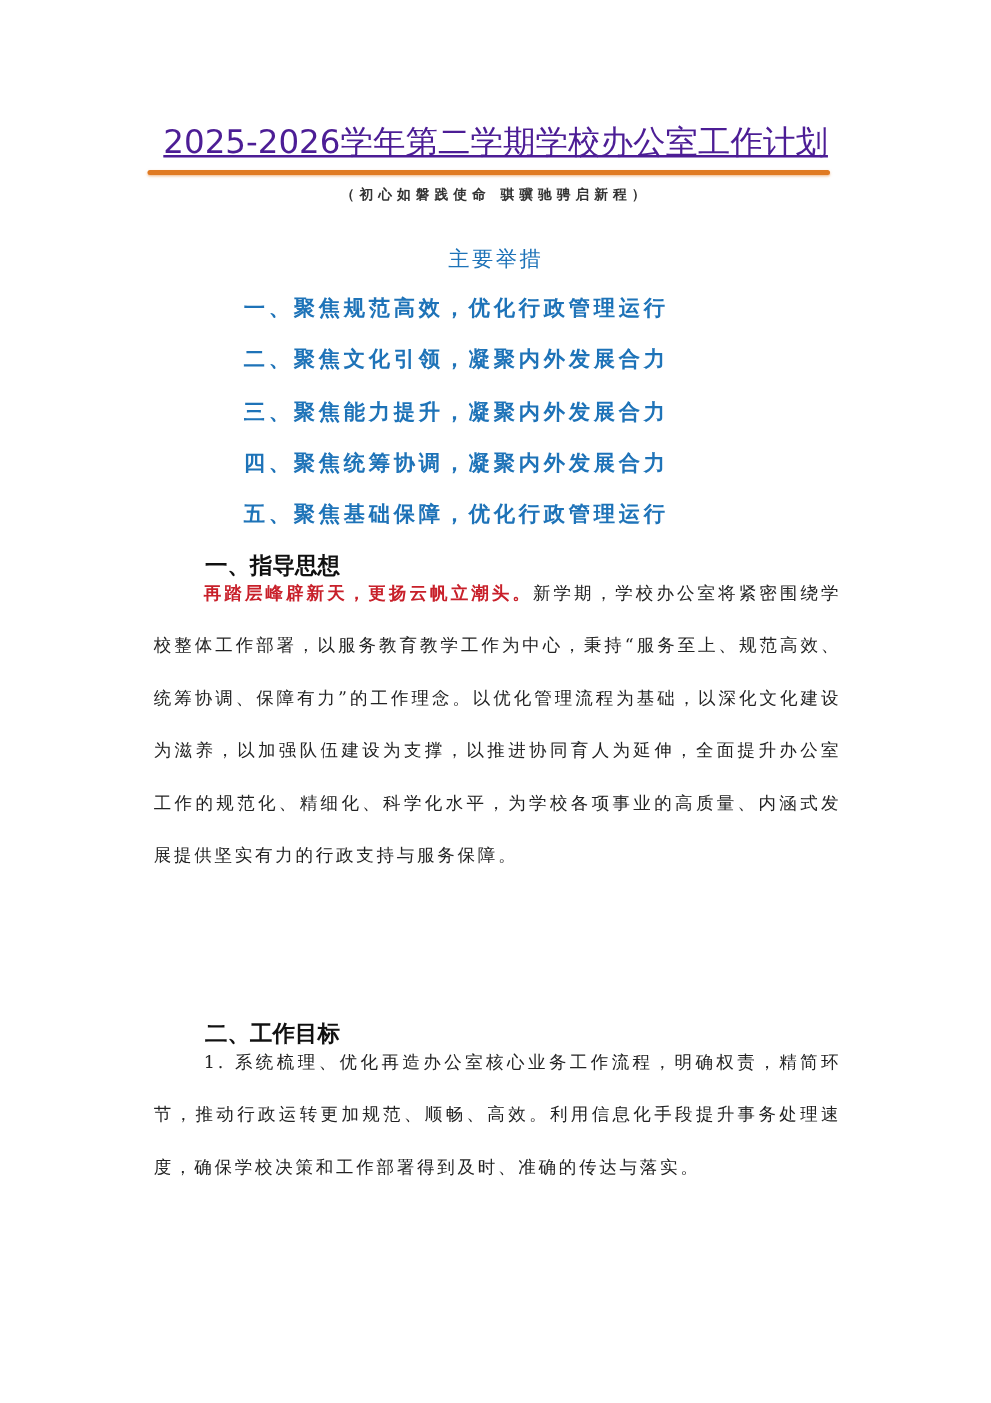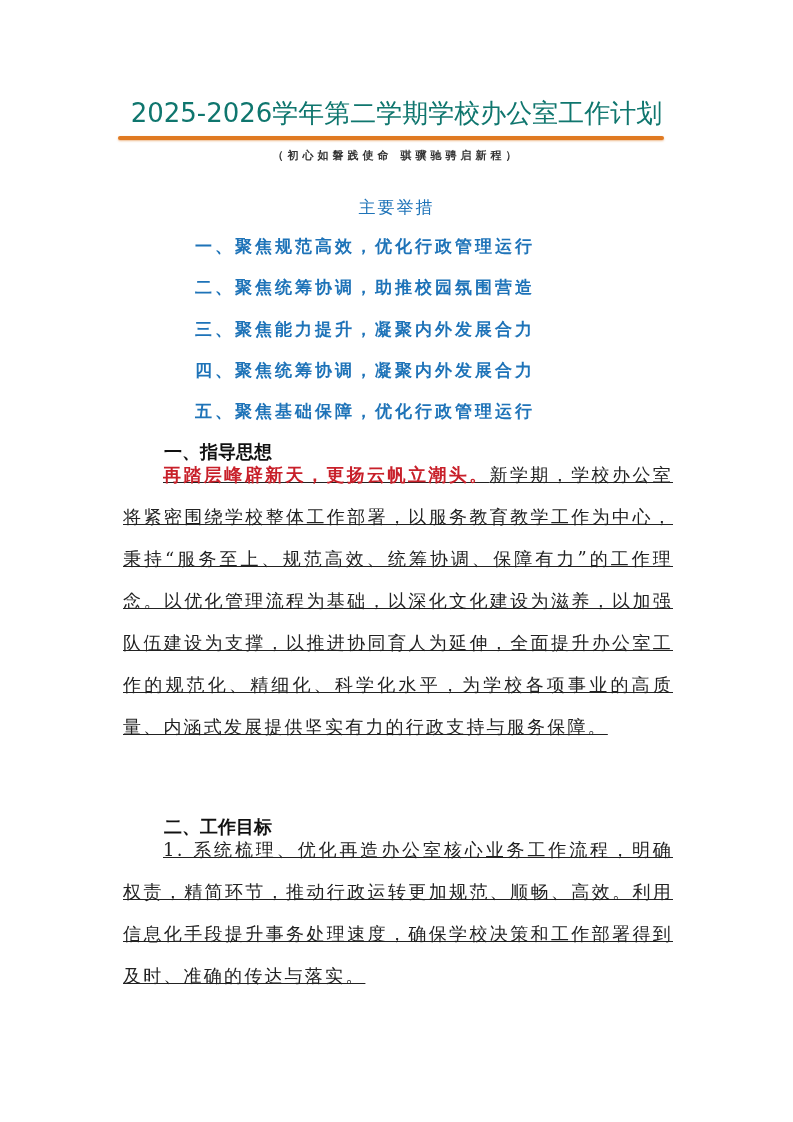--- a/index.html
+++ b/index.html
@@ -1,47 +1,47 @@
 <!DOCTYPE html>
 <html><head>
   <meta charset="utf-8">
   <style>
     html, body { margin: 0; padding: 0; background: #ffffff; }
     body { width: 793px; height: 1122px; position: relative; overflow: hidden;
       font-family: "DejaVu Serif", "Liberation Serif", serif; color: #222; }
     .title { position: absolute; left: 0; width: 793px; top: 96px; text-align: center;
-      font-family: "DejaVu Sans", "Liberation Sans", sans-serif; font-size: 26px; color: #0f766e;
-      letter-spacing: 0px; white-space: nowrap; }
+      font-family: "DejaVu Sans", "Liberation Sans", sans-serif; font-size: 26px; color: #4c1d95;
+      letter-spacing: 0px; white-space: nowrap; text-decoration: underline; }
     .underline { position: absolute; left: 118px; width: 546px; top: 136px; height: 4px;
       background: #e07a22; border-radius: 2px; box-shadow: 0 1px 2px rgba(224,122,34,0.5); }
     .subtitle { position: absolute; left: 0; width: 793px; top: 148px; text-align: center;
       font-size: 11px; font-weight: bold; color: #333; letter-spacing: 4px; white-space: nowrap; }
     .measures-title { position: absolute; left: 0; width: 793px; top: 196px; text-align: center;
       font-size: 17px; font-weight: normal; color: #1e73b8; letter-spacing: 2px; }
     .measure { position: absolute; left: 0; width: 730px; text-align: center;
       font-size: 17px; font-weight: bold; color: #1e73b8; letter-spacing: 3px; white-space: nowrap; }
     .h2 { position: absolute; left: 164px; font-family: Liberation Serif, serif;
       font-weight: bold; font-size: 18px; color: #111; }
-    .para { position: absolute; left: 123px; width: 550px; font-size: 18px; line-height: 42px;
-      color: #222; text-align: justify; text-align-last: left; letter-spacing: 2.2px; text-decoration: underline; }
+    .para { position: absolute; left: 123px; width: 550px; font-size: 14px; line-height: 42px;
+      color: #222; text-align: justify; text-align-last: left; letter-spacing: 2.2px; }
     .indent { text-indent: 40px; }
     .red { color: #c8202a; font-weight: bold; }
   </style>
 </head>
 <body>
 
 <div>
   <div class="title">2025-2026学年第二学期学校办公室工作计划</div>
   <div class="underline"></div>
   <div class="subtitle">（初心如磐践使命  骐骥驰骋启新程）</div>
 
   <div>
     <div class="measures-title">主要举措</div>
     <div class="measure" style="top:235px">一、聚焦规范高效，优化行政管理运行</div>
-    <div class="measure" style="top:276px">二、聚焦统筹协调，助推校园氛围营造</div>
+    <div class="measure" style="top:276px">二、聚焦文化引领，凝聚内外发展合力</div>
     <div class="measure" style="top:318px">三、聚焦能力提升，凝聚内外发展合力</div>
     <div class="measure" style="top:359px">四、聚焦统筹协调，凝聚内外发展合力</div>
     <div class="measure" style="top:400px">五、聚焦基础保障，优化行政管理运行</div>
   </div>
 
   <div class="h2" style="top:440px">一、指导思想</div>
   <div class="para indent" style="top:454px"><span class="red">再踏层峰辟新天，更扬云帆立潮头。</span><span>新学期，学校办公室将紧密围绕学校整体工作部署，以服务教育教学工作为中心，秉持“服务至上、规范高效、统筹协调、保障有力”的工作理念。以优化管理流程为基础，以深化文化建设为滋养，以加强队伍建设为支撑，以推进协同育人为延伸，全面提升办公室工作的规范化、精细化、科学化水平，为学校各项事业的高质量、内涵式发展提供坚实有力的行政支持与服务保障。</span></div>
 
   <div class="h2" style="top:815px">二、工作目标</div>
   <div class="para indent" style="top:829px">1. 系统梳理、优化再造办公室核心业务工作流程，明确权责，精简环节，推动行政运转更加规范、顺畅、高效。利用信息化手段提升事务处理速度，确保学校决策和工作部署得到及时、准确的传达与落实。</div>

